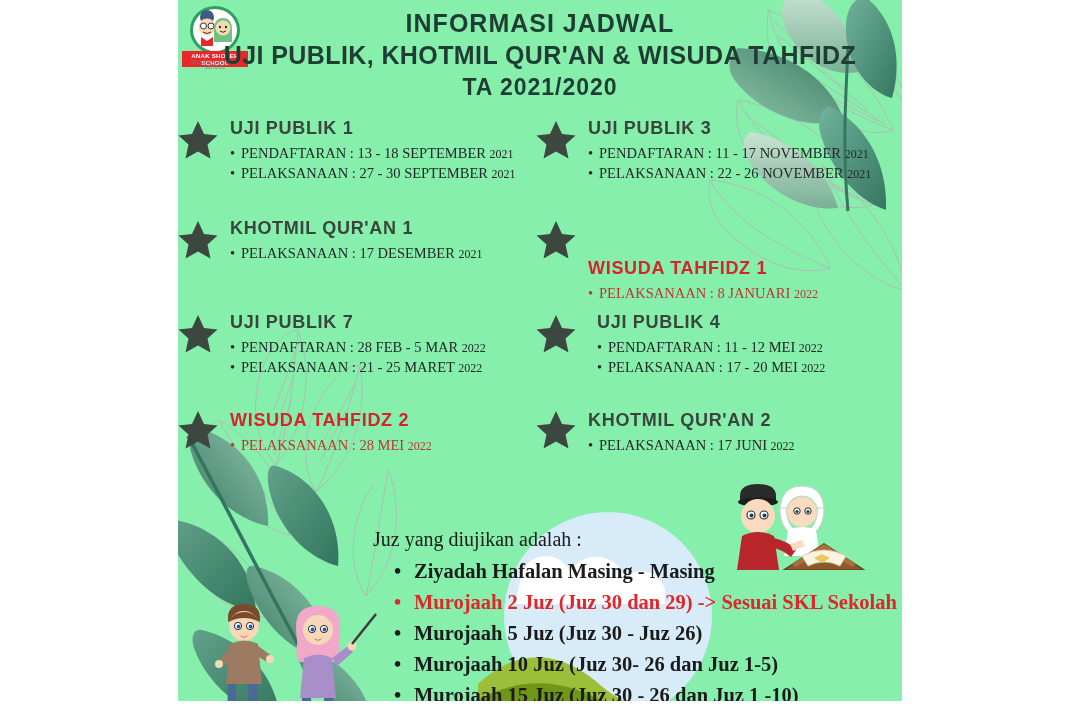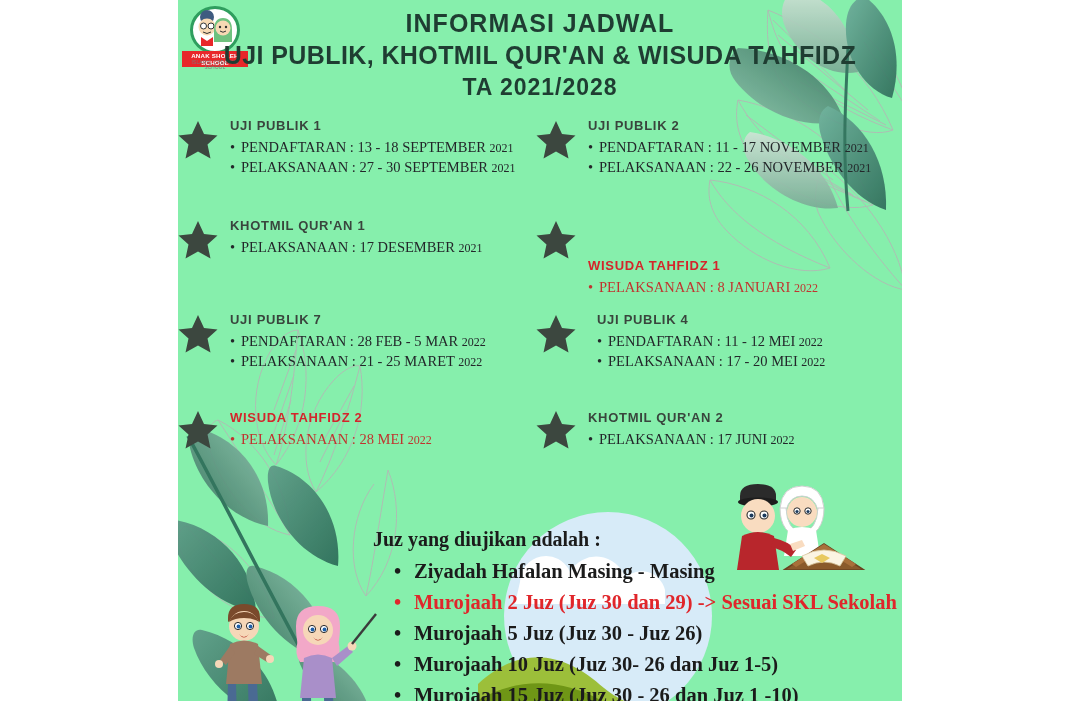--- a/index.html
+++ b/index.html
@@ -32,33 +32,33 @@
   #header{position:absolute;left:0;top:8px;width:724px;text-align:center;}
   #header .l1{font-size:25px;font-weight:bold;color:#1f3d32;letter-spacing:1px;line-height:30px;}
   #header .l2{font-size:25px;font-weight:bold;color:#1f3d32;letter-spacing:.4px;line-height:34px;}
   #header .l3{font-size:23px;font-weight:bold;color:#1f3d32;letter-spacing:1px;line-height:30px;}
 
   
   #grid{position:absolute;left:0;top:118px;width:724px;}
   .cell{position:absolute;}
   .star{position:absolute;width:40px;height:40px;}
   .star svg{width:40px;height:40px;display:block;}
-  .evt-title{font-size:13px;font-weight:bold;letter-spacing:.7px;color:#39453d;white-space:nowrap;}
+  .evt-title{font-size:18px;font-weight:bold;letter-spacing:.7px;color:#39453d;white-space:nowrap;}
   .evt-title.red{color:#d4252b;}
   .lines{margin-top:5px;}
   .line{font-family:"Liberation Serif", serif;font-size:14.5px;color:#23272a;
         white-space:nowrap;line-height:19px;}
   .line.red{color:#c0342f;}
   .line .bullet{display:inline-block;width:11px;}
   .line .yr{font-size:12px;}
 
   
   #bottom{position:absolute;left:0;top:528px;width:724px;}
   #bottom .head{position:absolute;left:195px;top:0;
-    font-family:"Liberation Serif", serif;font-weight:bold;font-size:20px;color:#1b1b1b;white-space:nowrap;}
+    font-family:"Liberation Serif", serif;font-weight:normal;font-size:20px;color:#1b1b1b;white-space:nowrap;}
   #bottom ul{position:absolute;left:212px;top:28px;margin:0;padding:0 0 0 24px;list-style:none;}
   #bottom li{font-family:"Liberation Serif", serif;font-weight:bold;font-size:20.5px;
     color:#1b1b1b;line-height:31px;white-space:nowrap;position:relative;}
   #bottom li::before{content:"\2022";position:absolute;left:-20px;top:0;}
   #bottom li.red{color:#e0262b;}
 
   
   #kids-quran{position:absolute;left:540px;top:478px;width:168px;height:92px;}
   #kids-point{position:absolute;left:22px;top:596px;width:180px;height:124px;}
 </style>
@@ -165,21 +165,21 @@
         <circle cx="34" cy="18" r="1.2" fill="#333"></circle>
       <path d="M28 22 q3 2.5 6 0" stroke="#333" stroke-width="1" fill="none"></path>
     </svg>
     <div class="logo-txt1">ANAK SHOLEH SCHOOL</div>
     <div class="logo-txt2">ISLAMIC CREATIVE SCHOOL</div>
   </div>
 
   <div id="header">
     <div class="l1">INFORMASI JADWAL</div>
     <div class="l2">UJI PUBLIK, KHOTMIL QUR'AN &amp; WISUDA TAHFIDZ</div>
-    <div class="l3">TA 2021/2028</div>
+    <div class="l3">TA 2021/2020</div>
   </div>
 
   <div id="grid">
       <div class="star" style="left: 0px; top: 2px;">
         <svg viewBox="0 0 40 40">
           <path d="M20 1 L26 14 L39.5 15.5 L29.5 24.5 L32.5 38.5 L20 31.5 L7.5 38.5 L10.5 24.5 L0.5 15.5 L14 14Z" fill="#3c473f"></path>
         </svg>
       </div>
       <div class="cell" style="left: 52px; top: 0px;">
         <div class="evt-title">UJI  PUBLIK 1</div>
@@ -187,21 +187,21 @@
           <div class="line"><span class="bullet">•</span>PENDAFTARAN : 13 - 18 SEPTEMBER <span class="yr">2021</span></div>
           <div class="line"><span class="bullet">•</span>PELAKSANAAN : 27 - 30 SEPTEMBER <span class="yr">2021</span></div>
         </div>
       </div>
       <div class="star" style="left: 358px; top: 2px;">
         <svg viewBox="0 0 40 40">
           <path d="M20 1 L26 14 L39.5 15.5 L29.5 24.5 L32.5 38.5 L20 31.5 L7.5 38.5 L10.5 24.5 L0.5 15.5 L14 14Z" fill="#3c473f"></path>
         </svg>
       </div>
       <div class="cell" style="left: 410px; top: 0px;">
-        <div class="evt-title">UJI  PUBLIK 2</div>
+        <div class="evt-title">UJI  PUBLIK 3</div>
         <div class="lines">
           <div class="line"><span class="bullet">•</span>PENDAFTARAN : 11 - 17 NOVEMBER <span class="yr">2021</span></div>
           <div class="line"><span class="bullet">•</span>PELAKSANAAN : 22 - 26 NOVEMBER <span class="yr">2021</span></div>
         </div>
       </div>
       <div class="star" style="left: 0px; top: 102px;">
         <svg viewBox="0 0 40 40">
           <path d="M20 1 L26 14 L39.5 15.5 L29.5 24.5 L32.5 38.5 L20 31.5 L7.5 38.5 L10.5 24.5 L0.5 15.5 L14 14Z" fill="#3c473f"></path>
         </svg>
       </div>

